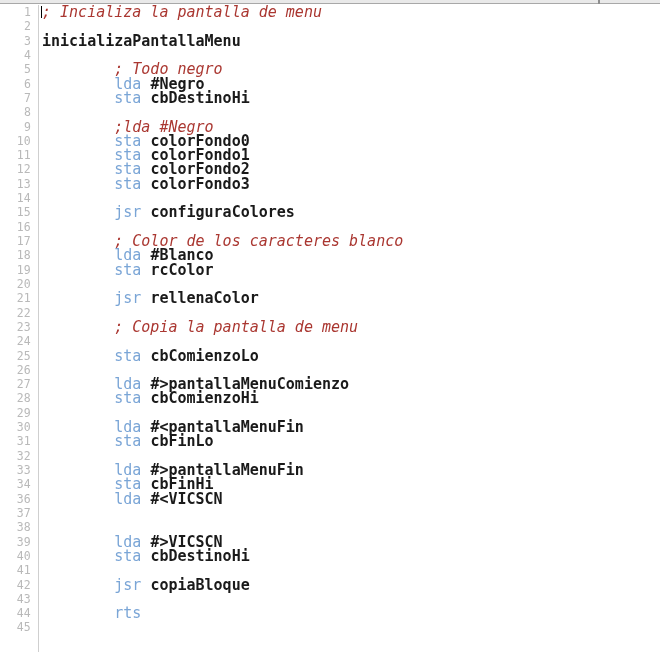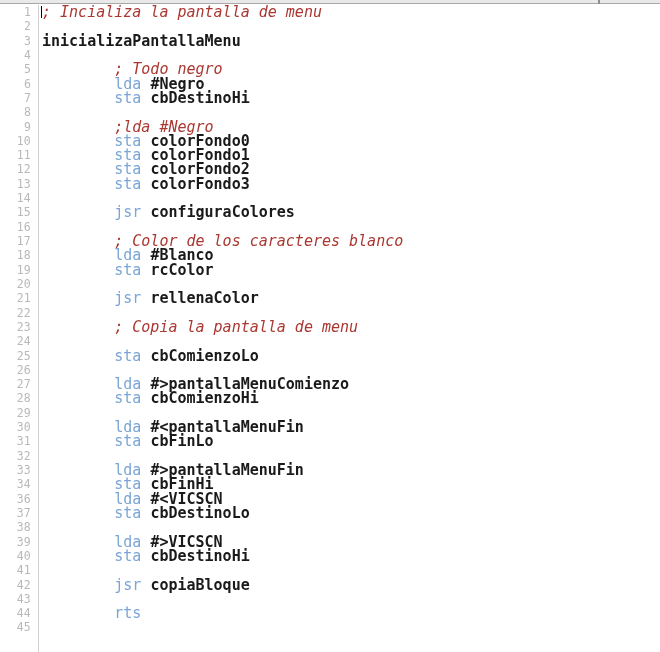--- a/index.html
+++ b/index.html
@@ -165,21 +165,21 @@
         <div class="code-line"><span class="gutter-num">26</span><span class="line-text"></span></div>
         <div class="code-line"><span class="gutter-num">27</span><span class="line-text"><span>        </span><span class="tok-mnemonic">lda </span><span class="tok-operand">#&gt;pantallaMenuComienzo</span></span></div>
         <div class="code-line"><span class="gutter-num">28</span><span class="line-text"><span>        </span><span class="tok-mnemonic">sta </span><span class="tok-operand">cbComienzoHi</span></span></div>
         <div class="code-line"><span class="gutter-num">29</span><span class="line-text"></span></div>
         <div class="code-line"><span class="gutter-num">30</span><span class="line-text"><span>        </span><span class="tok-mnemonic">lda </span><span class="tok-operand">#&lt;pantallaMenuFin</span></span></div>
         <div class="code-line"><span class="gutter-num">31</span><span class="line-text"><span>        </span><span class="tok-mnemonic">sta </span><span class="tok-operand">cbFinLo</span></span></div>
         <div class="code-line"><span class="gutter-num">32</span><span class="line-text"></span></div>
         <div class="code-line"><span class="gutter-num">33</span><span class="line-text"><span>        </span><span class="tok-mnemonic">lda </span><span class="tok-operand">#&gt;pantallaMenuFin</span></span></div>
         <div class="code-line"><span class="gutter-num">34</span><span class="line-text"><span>        </span><span class="tok-mnemonic">sta </span><span class="tok-operand">cbFinHi</span></span></div>
         <div class="code-line"><span class="gutter-num">36</span><span class="line-text"><span>        </span><span class="tok-mnemonic">lda </span><span class="tok-operand">#&lt;VICSCN</span></span></div>
-        <div class="code-line"><span class="gutter-num">37</span><span class="line-text"><span>        </span><span class="tok-mnemonic">sta </span><span class="tok-operand">cbDestinoLo</span></span></div>
+        <div class="code-line"><span class="gutter-num">37</span></div>
         <div class="code-line"><span class="gutter-num">38</span><span class="line-text"></span></div>
         <div class="code-line"><span class="gutter-num">39</span><span class="line-text"><span>        </span><span class="tok-mnemonic">lda </span><span class="tok-operand">#&gt;VICSCN</span></span></div>
         <div class="code-line"><span class="gutter-num">40</span><span class="line-text"><span>        </span><span class="tok-mnemonic">sta </span><span class="tok-operand">cbDestinoHi</span></span></div>
         <div class="code-line"><span class="gutter-num">41</span><span class="line-text"></span></div>
         <div class="code-line"><span class="gutter-num">42</span><span class="line-text"><span>        </span><span class="tok-mnemonic">jsr </span><span class="tok-operand">copiaBloque</span></span></div>
         <div class="code-line"><span class="gutter-num">43</span><span class="line-text"></span></div>
         <div class="code-line"><span class="gutter-num">44</span><span class="line-text"><span>        </span><span class="tok-mnemonic">rts</span></span></div>
         <div class="code-line"><span class="gutter-num">45</span><span class="line-text"></span></div>
       </div>
     <div id="caret"></div>

